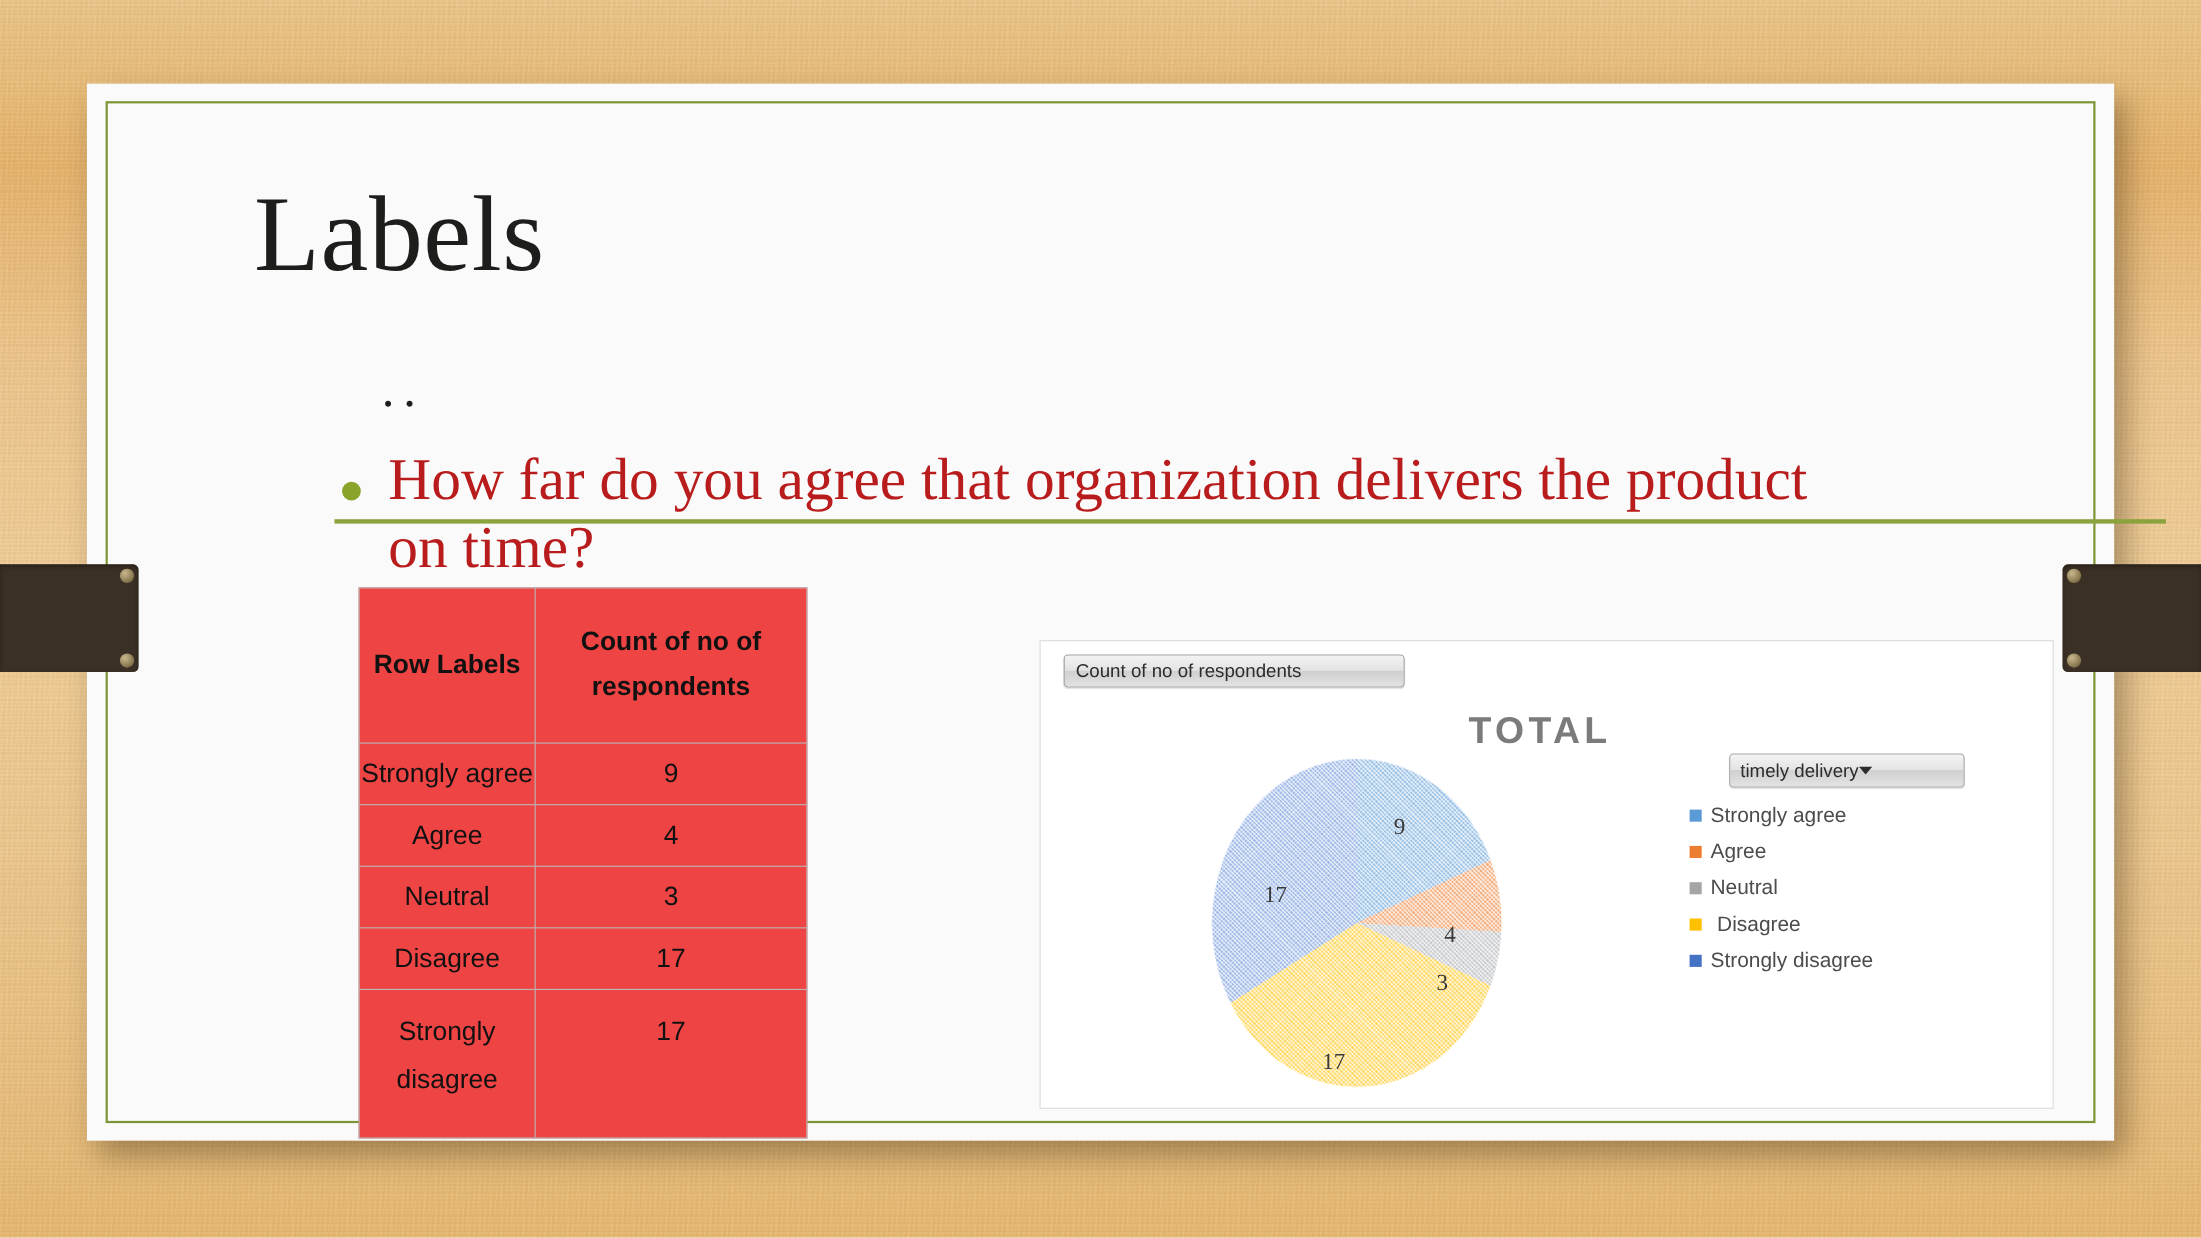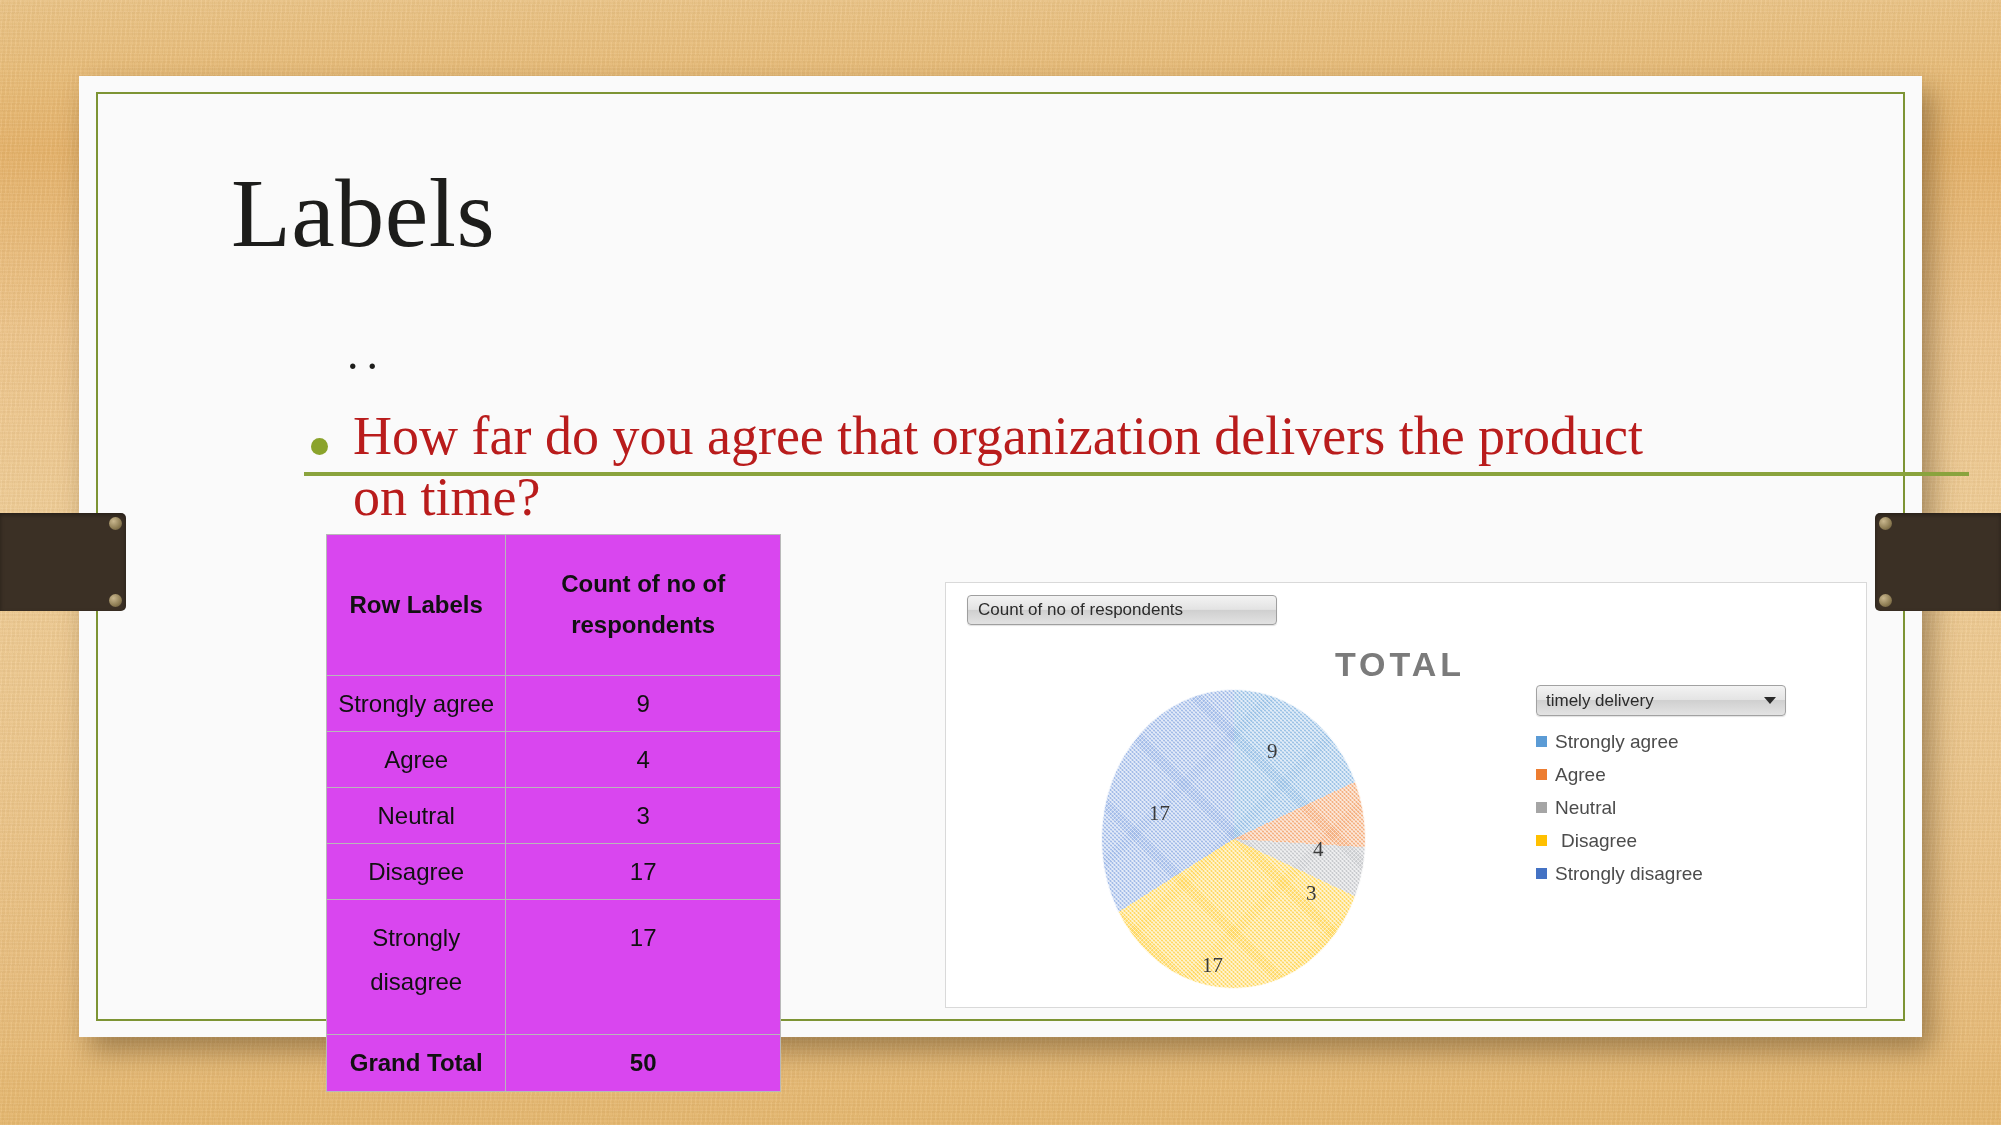--- a/index.html
+++ b/index.html
@@ -91,24 +91,24 @@
     background:#8aa32b;
   }
   #question-text{
     margin-left:42px;
     font-family:"Liberation Serif", serif;
     font-size:54px;line-height:1.13;color:#b91c1c;font-weight:400;
   }
 
   
   #pivot-table{
-    position:absolute;left:247px;top:458px;width:455px;
+    position:absolute;left:247px;top:458px;width:408px;
     border-collapse:collapse;
     font-family:"Liberation Sans", sans-serif;
-    background:#d946ef;
+    background:#ef4444;
   }
   #pivot-table td{
     border:1px solid #b8b8b8;
     font-size:24px;color:#111;text-align:center;vertical-align:middle;
     padding:0;
   }
   #pivot-table td.lab{width:196px;}
   #pivot-table td.val{width:304px;}
   #pivot-table tr.header td{
     font-weight:bold;height:124px;line-height:1.7;padding:8px 6px;
@@ -160,27 +160,28 @@
   .pie-label{
     position:absolute;font-family:"Liberation Serif", serif;
     font-size:21px;color:#3a3a3a;
   }
 
   
   #legend{
     position:absolute;left:590px;top:102px;width:250px;
   }
   #legend-button{
-    height:29px;display:flex;align-items:center;justify-content:space-between;
+    height:29px;display:flex;align-items:center;
     padding:0 9px;
     background:linear-gradient(180deg,#f3f3f3 0%,#e4e4e4 48%,#d0d0d0 50%,#e3e3e3 100%);
     border:1px solid #a2a2a2;border-radius:4px;
     font-size:17px;color:#2b2b2b;
     box-shadow:0 1px 1px rgba(0,0,0,.12);
     margin-bottom:9px;
+    margin-left:36px;
   }
   #legend-button .caret{
     width:0;height:0;border-left:6px solid transparent;border-right:6px solid transparent;
     border-top:7px solid #2b2b2b;
   }
   .legend-row{
     display:flex;align-items:center;height:33px;font-size:19px;color:#4c4c4c;
   }
   .legend-swatch{
     width:11px;height:11px;margin-right:8px;flex:none;
@@ -223,24 +224,20 @@
         <td class="lab">Neutral</td>
         <td class="val">3</td>
       </tr>
       <tr class="data">
         <td class="lab">Disagree</td>
         <td class="val">17</td>
       </tr>
       <tr class="tall">
         <td class="lab">Strongly disagree</td>
         <td class="val">17</td>
-      </tr>
-      <tr class="total">
-        <td class="lab">Grand Total</td>
-        <td class="val">50</td>
       </tr>
     </tbody>
   </table>
 
   <div id="chart-frame">
 
     <div id="field-button">
       <span>Count of no of respondents</span>
     </div>
 

